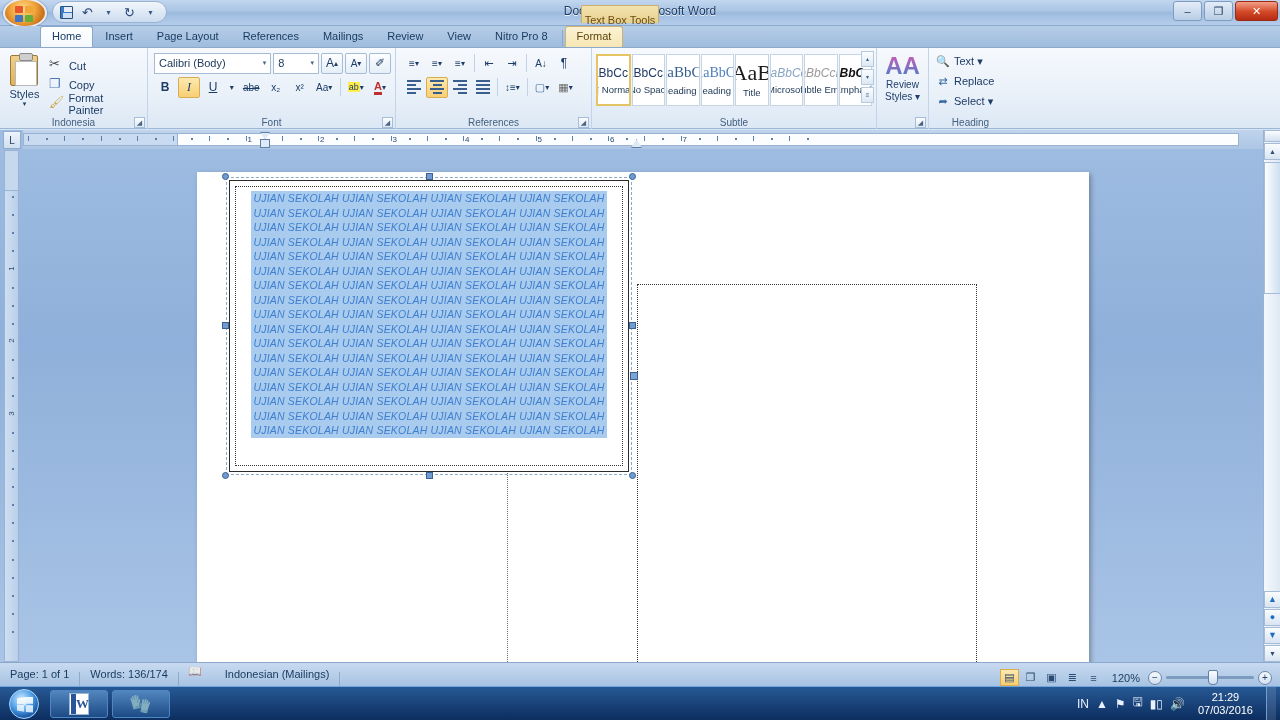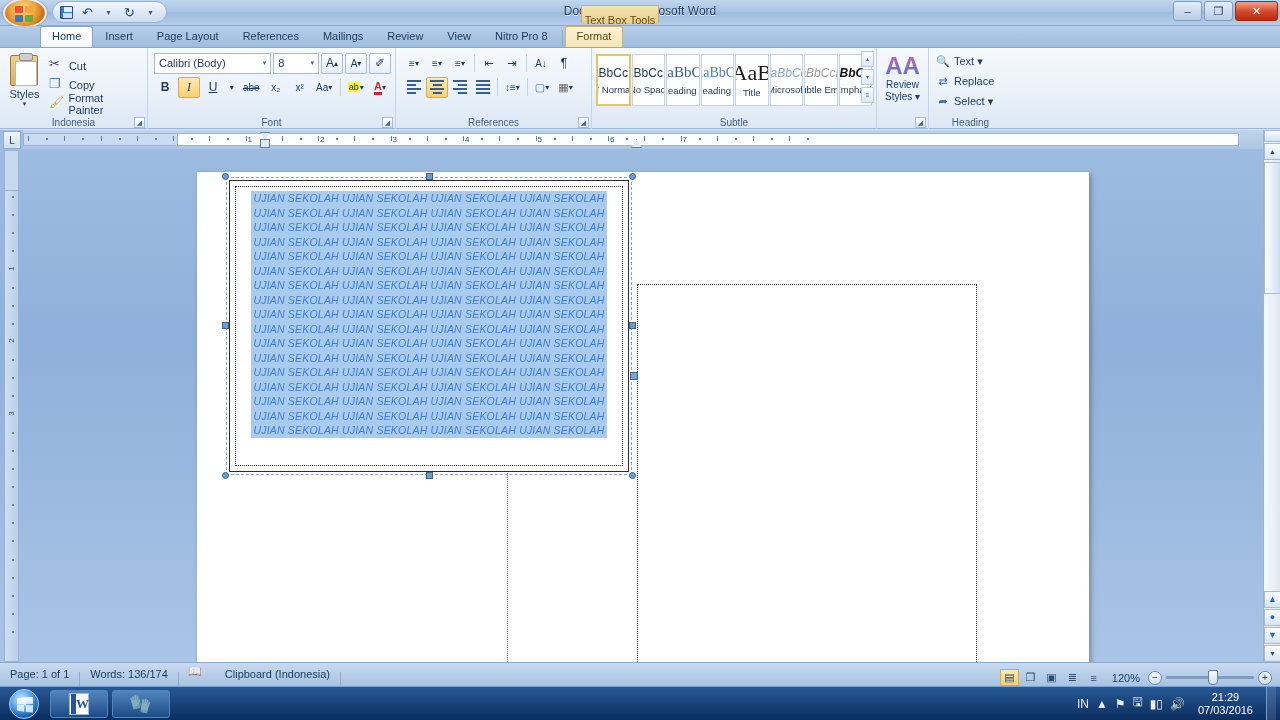--- a/index.html
+++ b/index.html
@@ -770,21 +770,21 @@
   </div>
 
   <div class="statusbar">
     <div class="sb-item">Page: 1 of 1</div>
     <div class="sb-divider"></div>
     <div class="sb-item">Words: 136/174</div>
     <div class="sb-divider"></div>
     <div class="sb-item">
         <span class="lang-ico"></span>
       </div>
-    <div class="sb-item">Clipboard (Indonesia)</div>
+    <div class="sb-item">Indonesian (Mailings)</div>
     <div class="sb-divider"></div>
 
     <div class="sb-right">
       <div class="view-btn on">▤</div>
       <div class="view-btn">❐</div>
       <div class="view-btn">▣</div>
       <div class="view-btn">≣</div>
       <div class="view-btn">≡</div>
       <div class="zoom-val">120%</div>
       <div class="zoom-ctrl">

